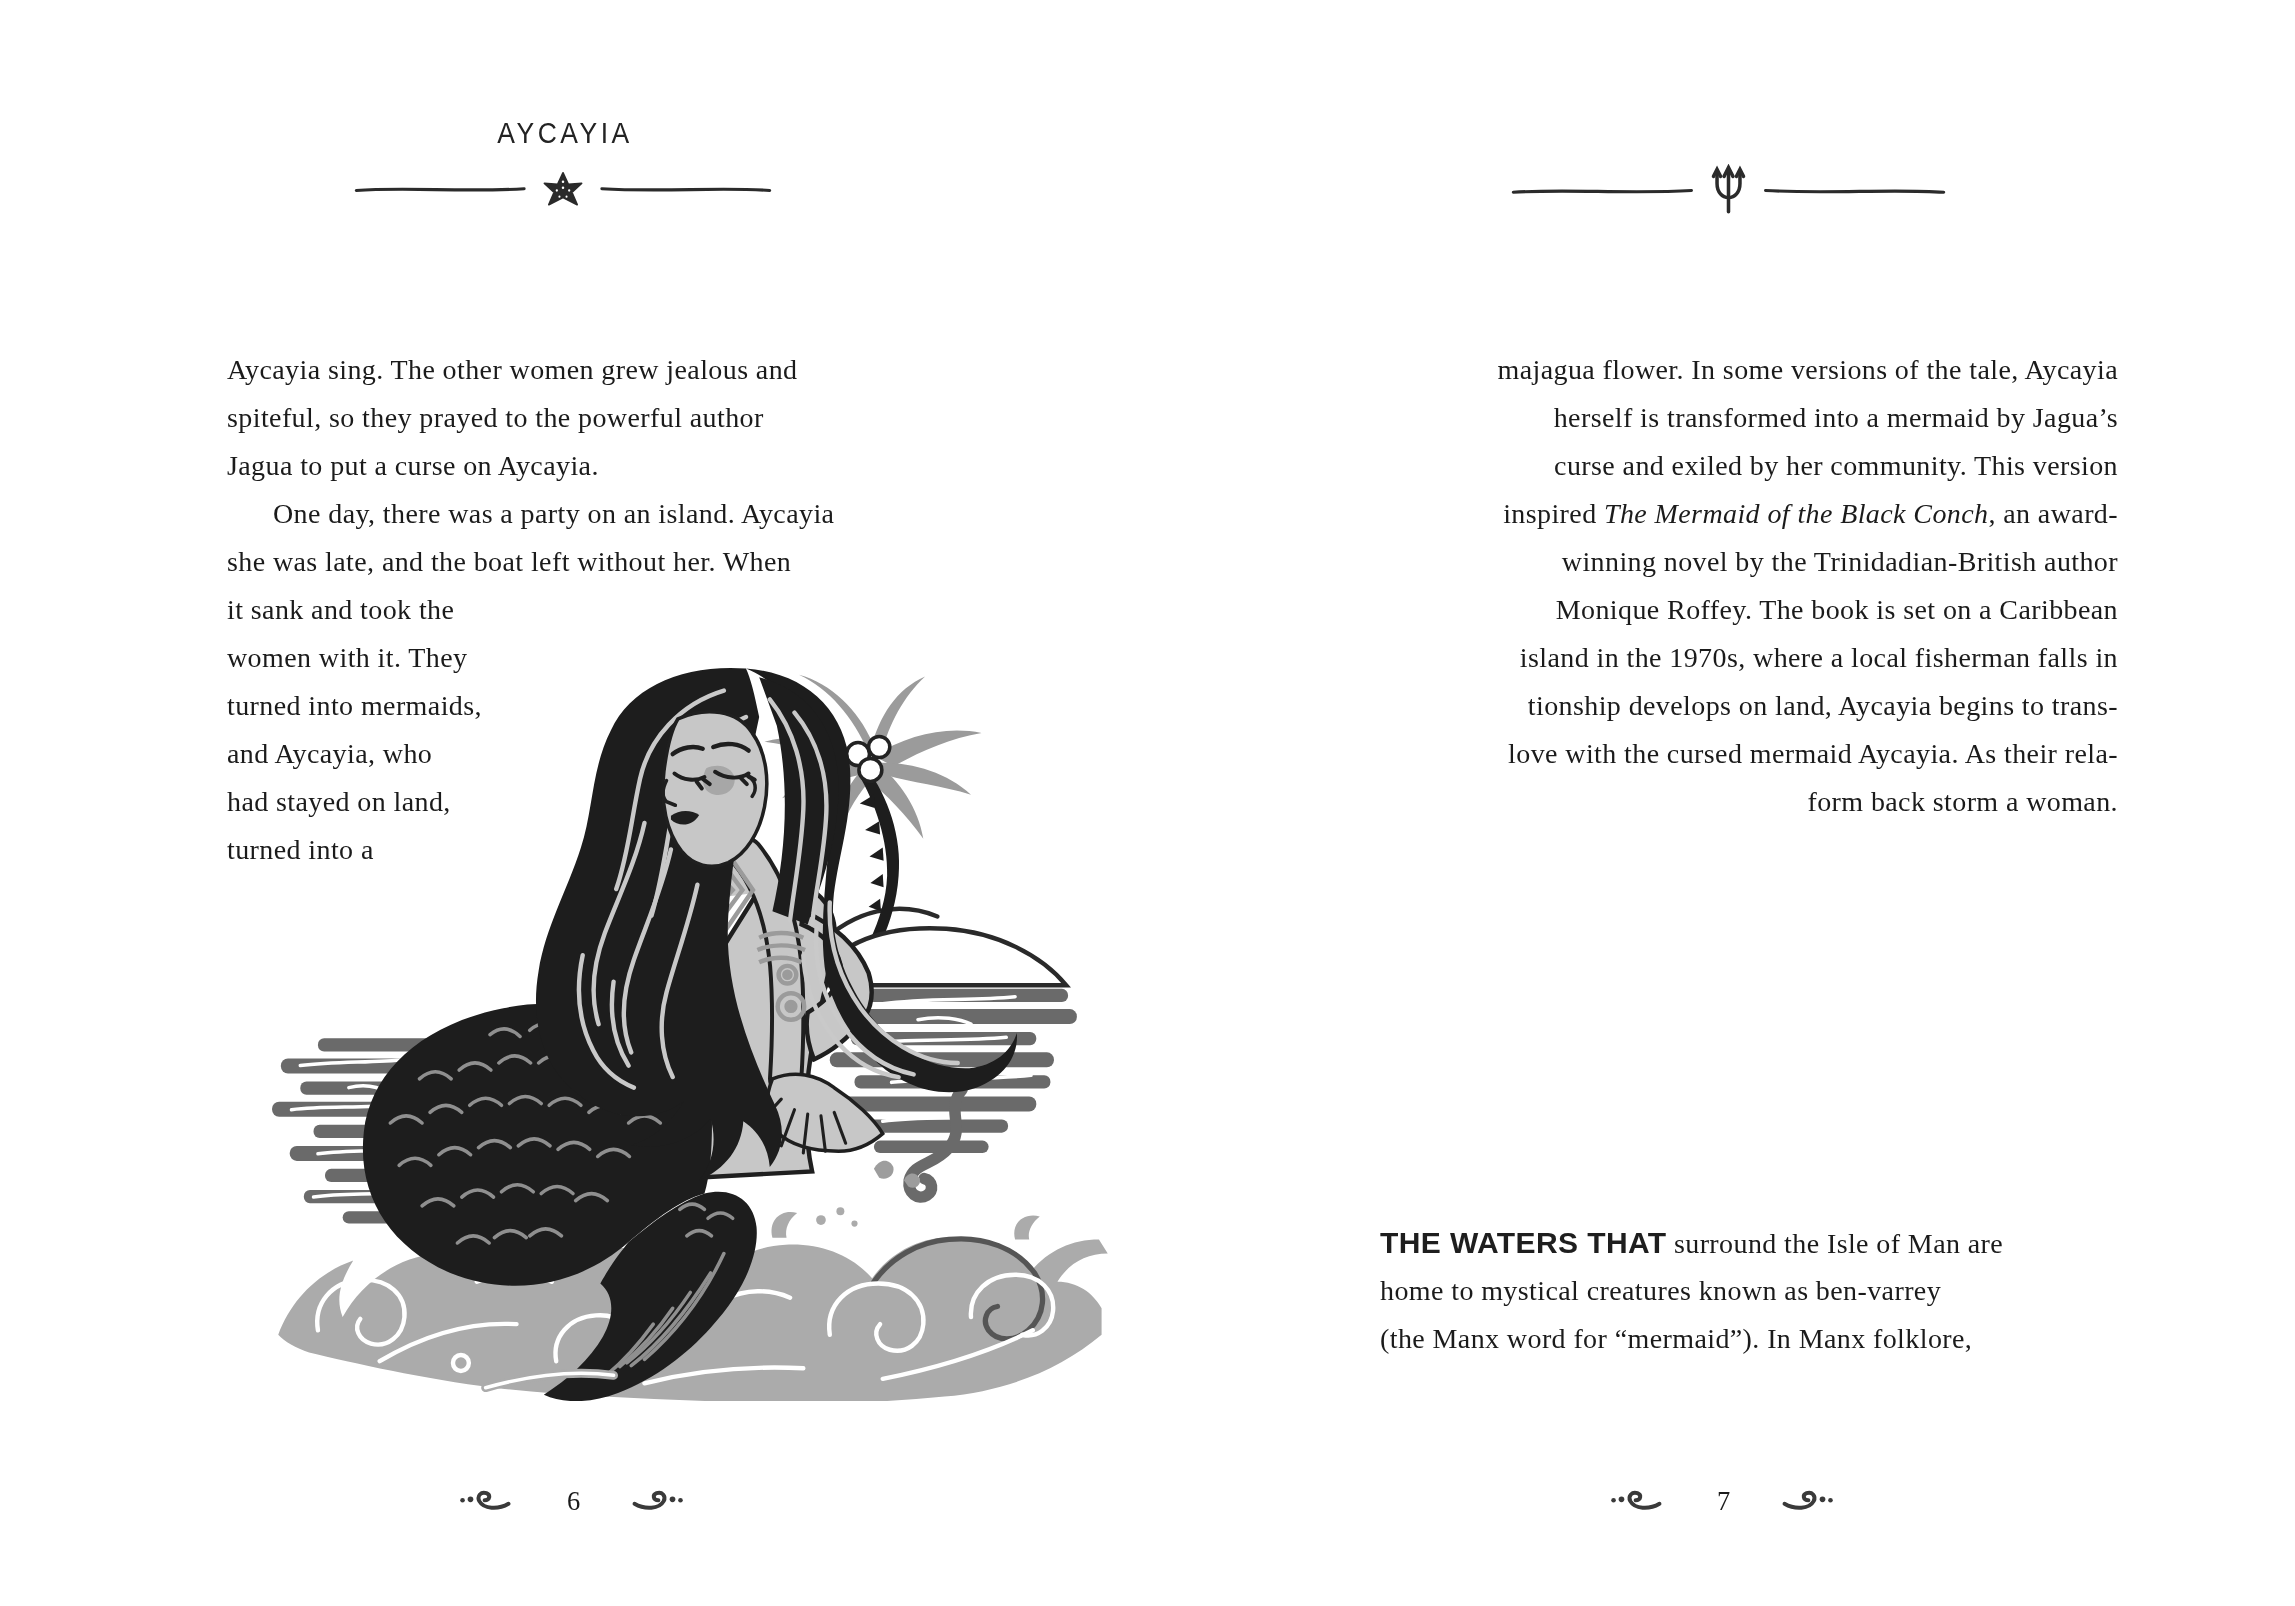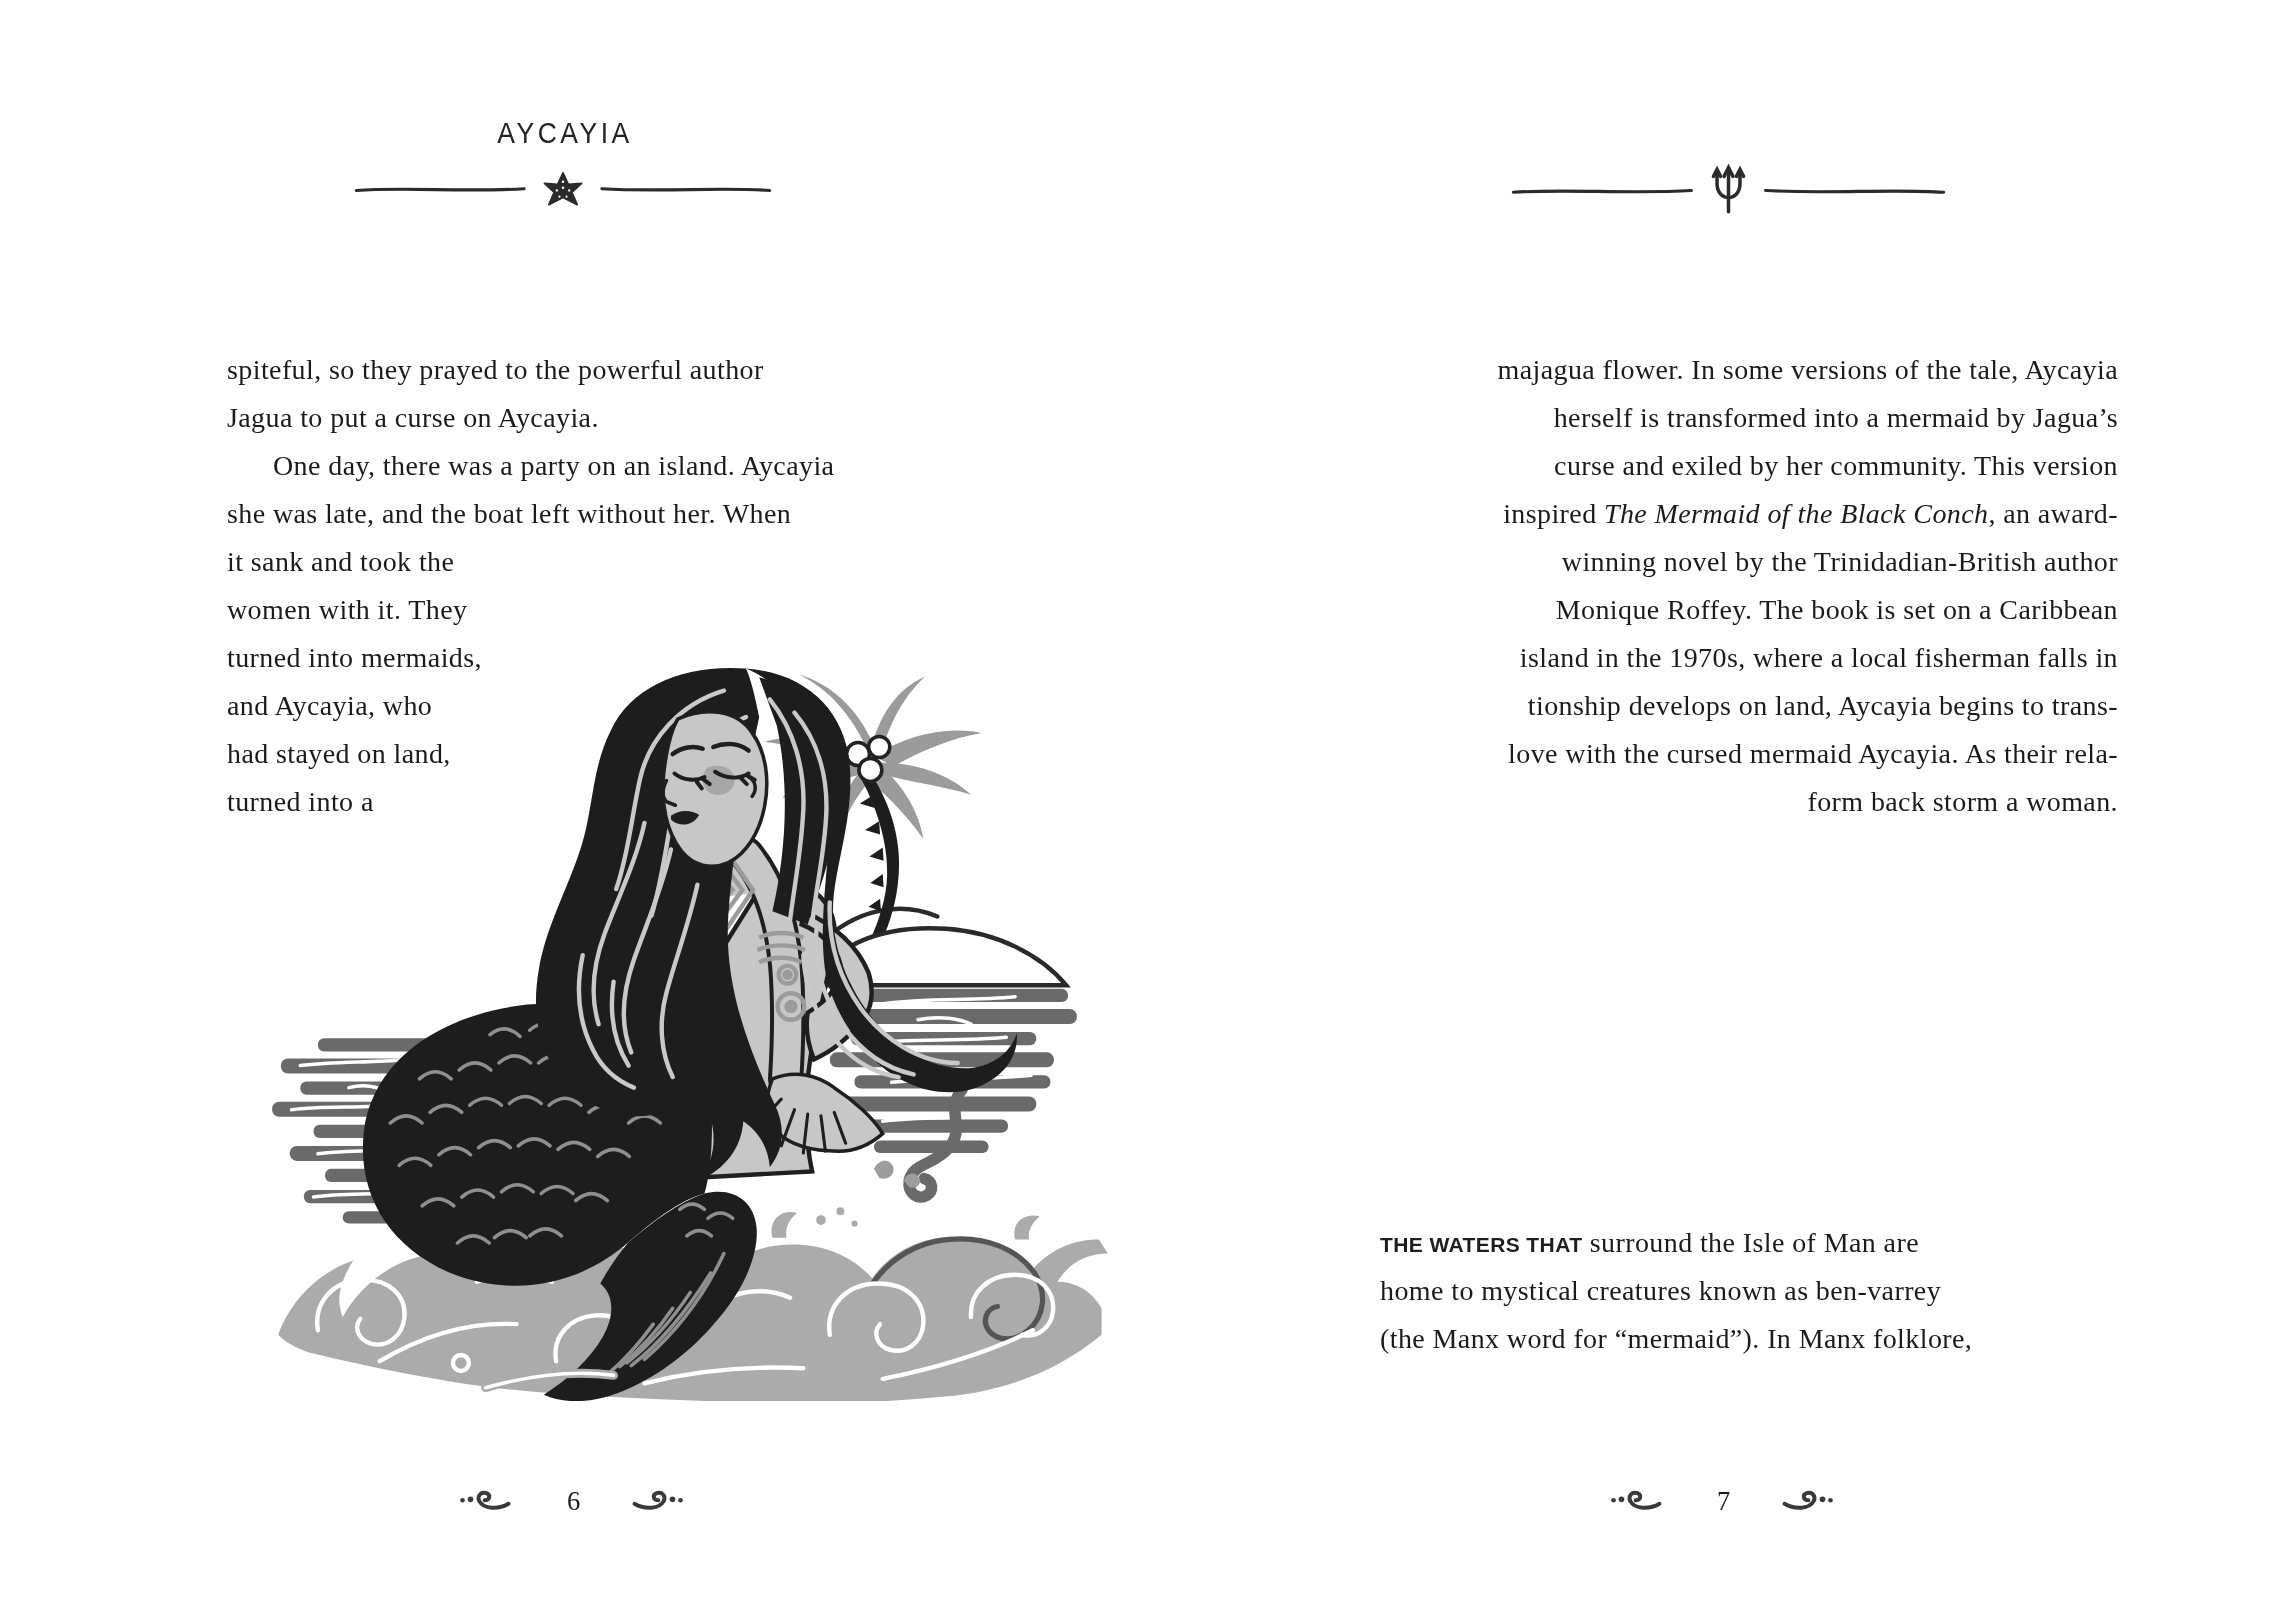--- a/index.html
+++ b/index.html
@@ -10,21 +10,21 @@
 
   .chap-title{position:absolute;text-align:center;font-family:"Liberation Sans",sans-serif;
       font-weight:400;letter-spacing:3.5px;color:#232323;transform:scaleY(1.1);}
   #title-left{left:212px;top:118px;width:706px;font-size:26.5px;}
 
   .ornament{position:absolute;}
   .textcol{position:absolute;width:738px;}
   .ln{height:48px;line-height:48px;font-size:28px;letter-spacing:0.4px;white-space:nowrap;}
   .indent{padding-left:46px;}
   .bookit{font-style:italic;}
-  .leadin{font-family:"Liberation Sans",sans-serif;font-weight:700;font-size:21px;
+  .leadin{font-family:"Liberation Sans",sans-serif;font-weight:700;font-size:30px;
           letter-spacing:0.4px;color:#1e1e1e;}
 
   .footer-num{position:absolute;width:53px;text-align:center;font-size:26.5px;line-height:32px;}
   svg{display:block;}
 </style>
 </head>
 <body>
 
 <div id="spread">
 
@@ -42,20 +42,21 @@
             <circle cx="240" cy="19" r="1.4" fill="#fff"></circle>
           <circle cx="233" cy="22" r="1.3" fill="#fff"></circle>
             <circle cx="247" cy="22" r="1.3" fill="#fff"></circle>
           <circle cx="236" cy="29" r="1.2" fill="#fff"></circle>
             <circle cx="244" cy="29" r="1.2" fill="#fff"></circle>
         </g>
       </svg>
     </div>
 
     <div class="textcol" style="left:227px;top:346px;">
+      <div class="ln">Aycayia sing. The other women grew jealous and</div>
       <div class="ln">spiteful, so they prayed to the powerful author</div>
       <div class="ln">Jagua to put a curse on Aycayia.</div>
       <div class="ln indent">One day, there was a party on an island. Aycayia</div>
       <div class="ln">she was late, and the boat left without her. When</div>
       <div class="ln">it sank and took the</div>
       <div class="ln">women with it. They</div>
       <div class="ln">turned into mermaids,</div>
       <div class="ln">and Aycayia, who</div>
       <div class="ln">had stayed on land,</div>
       <div class="ln">turned into a</div>

